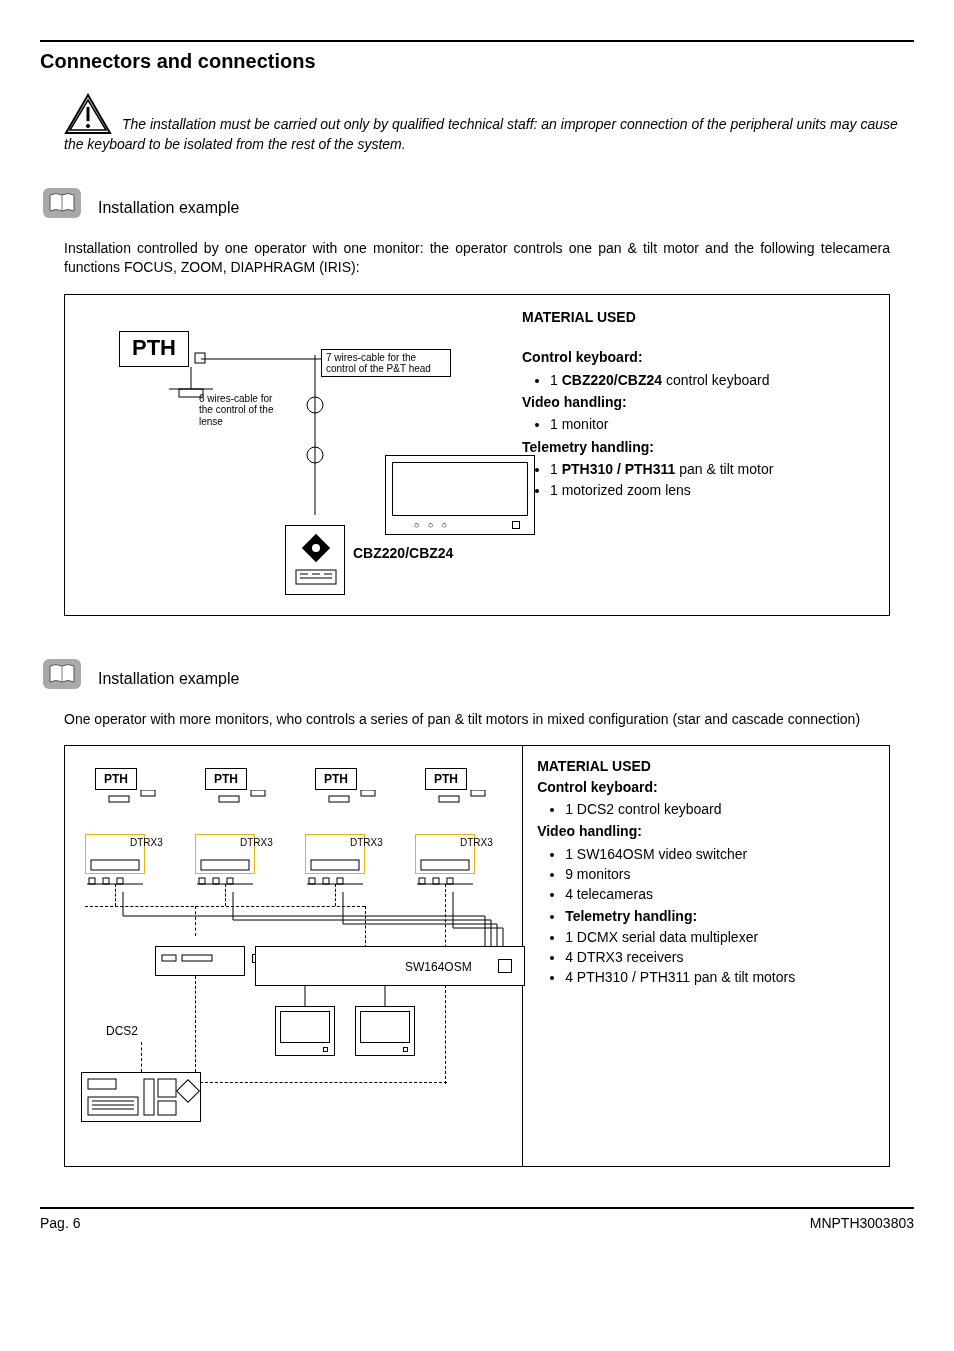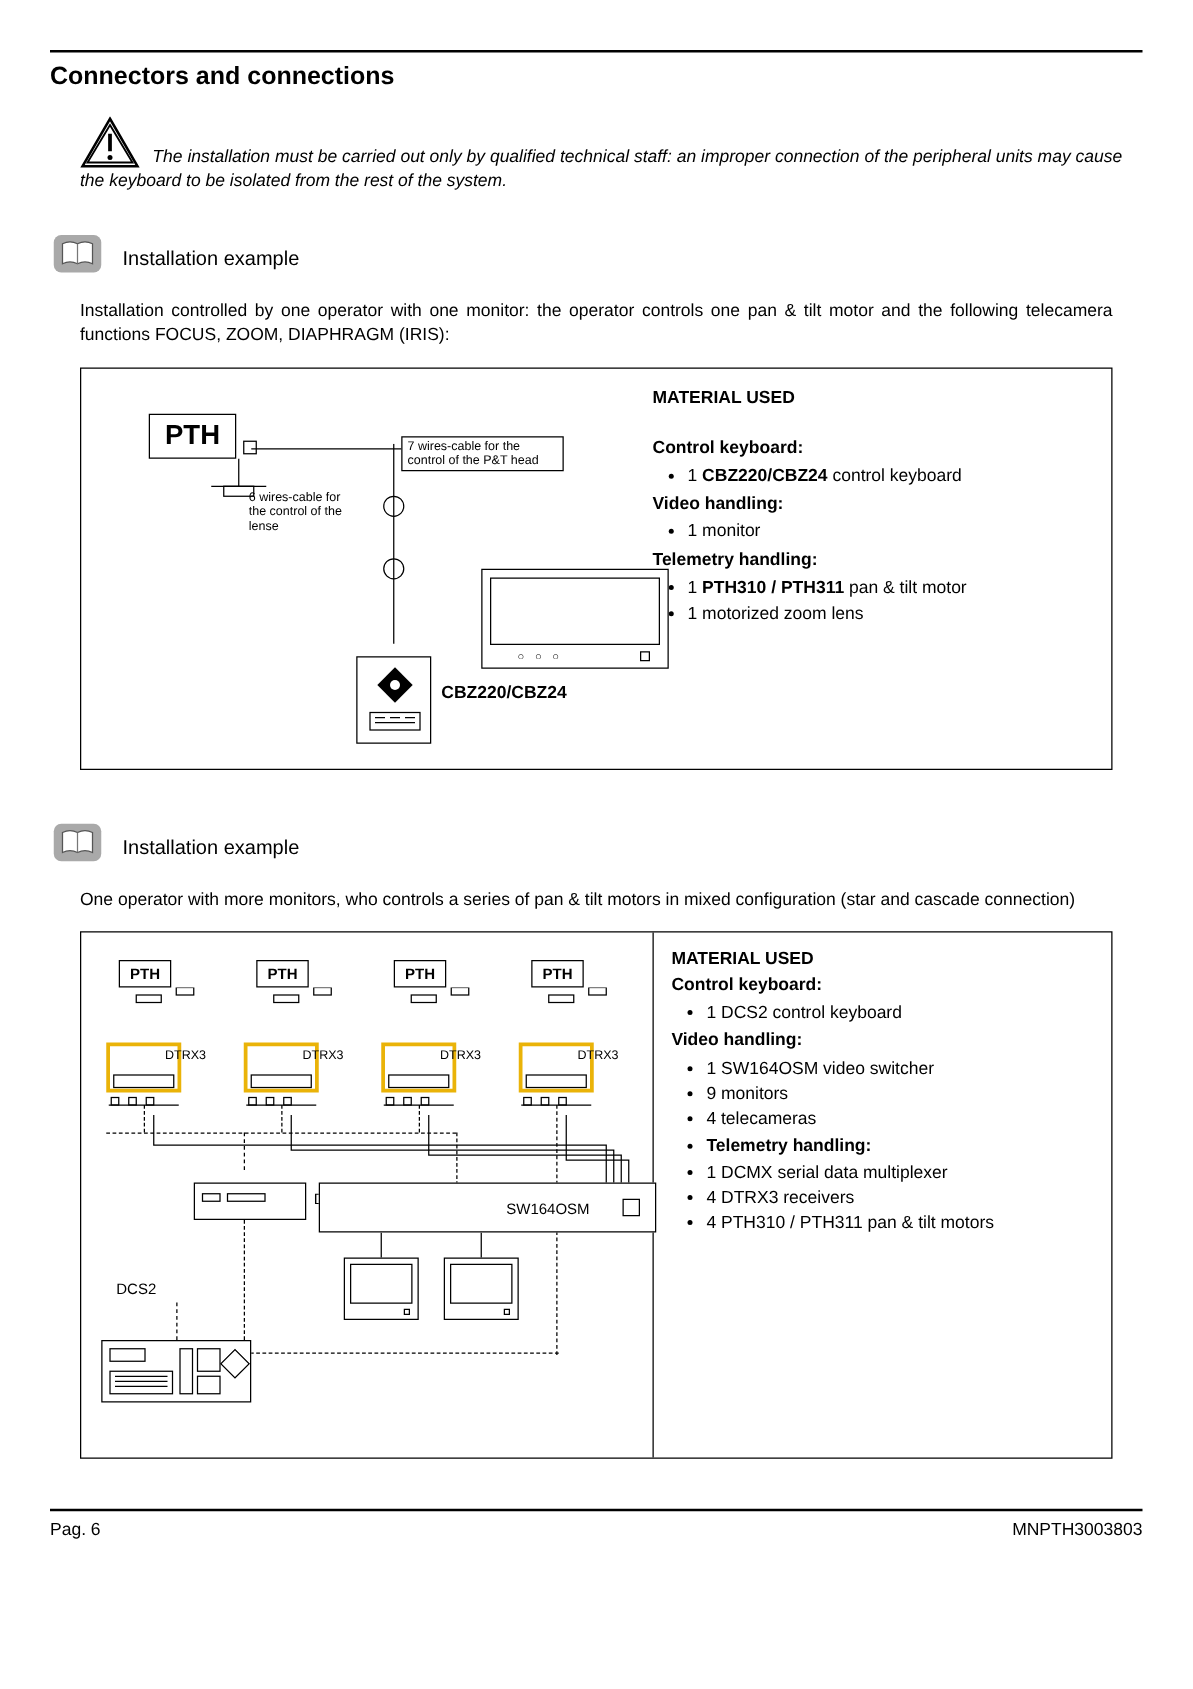--- a/index.html
+++ b/index.html
@@ -129,21 +129,21 @@
   .pth-small {
     position: absolute;
     border: 1px solid #000;
     width: 42px; height: 22px;
     font-size: 12px; font-weight: bold;
     text-align: center; line-height: 20px;
     background:#fff;
   }
   .dtrx {
     position: absolute;
-    border: 3px solid #eab308;
+    border: 1px solid #eab308;
     width: 60px; height: 40px;
     font-size: 10px;
     text-align: center;
     padding-top: 2px;
     background:#fff;
     padding-left:44px;
   }
   .dashes-v {
     position:absolute;
     border-left: 1px dashed #000;
@@ -379,21 +379,21 @@
         <div style="position:absolute; left:4px; top:4px; right:4px; bottom:12px; border:1px solid #000;"></div>
         <div style="position:absolute; right:6px; bottom:3px; width:5px; height:5px; border:1px solid #000;"></div>
       </div>
       <svg style="position:absolute; left:200px; top:240px; width:170px; height:24px;">
         <line x1="40" y1="0" x2="40" y2="20" stroke="#000"></line>
         <line x1="120" y1="0" x2="120" y2="20" stroke="#000"></line>
       </svg>
 
       <div class="dashes-h" style="left:130px; top:336px; width:252px;"></div>
 
-      <div class="label" style="left:28px; top:278px; font-size:12px;">DCS2</div>
+      <div class="label" style="left:41px; top:278px; font-size:12px;">DCS2</div>
       <div class="block" style="left:16px; top:326px; width:120px; height:50px;">
         <svg width="120" height="50">
           <g stroke="#000" fill="none">
             <rect x="6" y="6" width="28" height="10"></rect>
             <rect x="6" y="24" width="50" height="18"></rect>
             <line x1="10" y1="28" x2="52" y2="28"></line>
             <line x1="10" y1="32" x2="52" y2="32"></line>
             <line x1="10" y1="36" x2="52" y2="36"></line>
             <rect x="62" y="6" width="10" height="36"></rect>
             <rect x="76" y="6" width="18" height="18"></rect>

